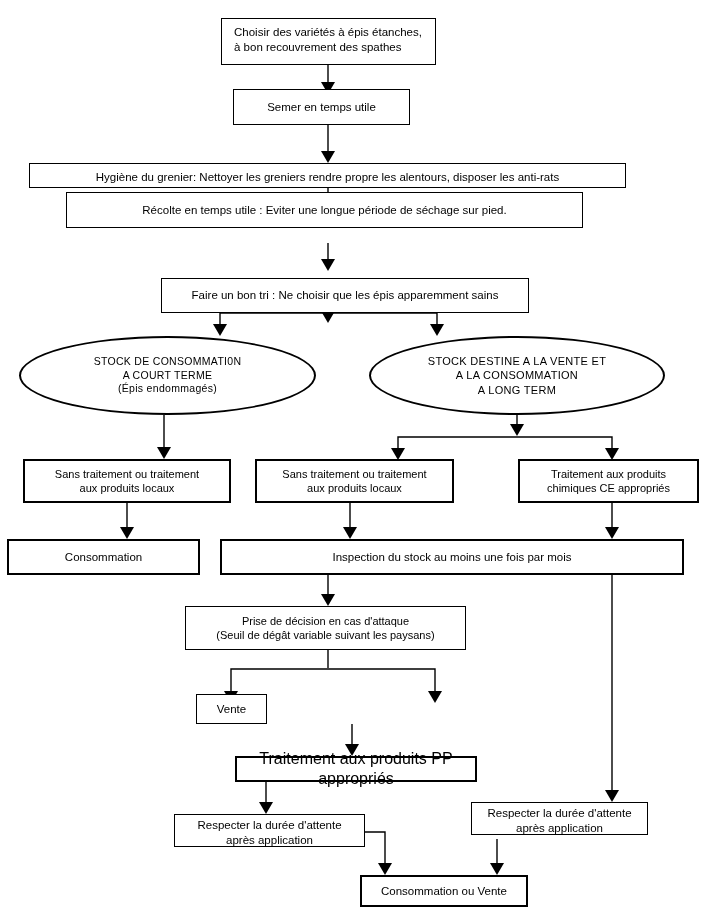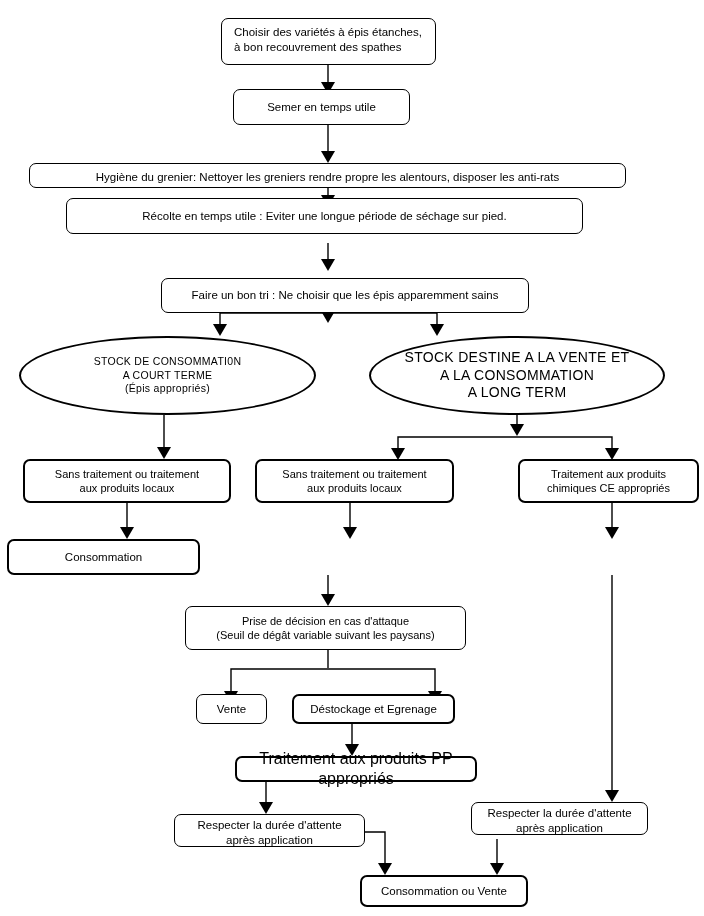--- a/index.html
+++ b/index.html
@@ -17,21 +17,20 @@
     box-sizing:border-box;
     background:#ffffff;
     color:#000000;
     display:flex;
     align-items:center;
     justify-content:center;
     text-align:center;
     line-height:1.28;
     white-space:pre-line;
     z-index:3;
-    border-radius:7px;
   }
   .box{
     border:1px solid #000000;
   }
   .box.thick{ border-width:2px; }
   .box.left-text{ justify-content:flex-start; text-align:left; }
   .ellipse{
     border:2px solid #000000;
     border-radius:50%;
     background:#ffffff;
@@ -120,50 +119,50 @@
     <polygon points="490,863 504,863 497,875"></polygon>
   </svg>
 
   <div class="node box left-text" style="left:221px; top:18px; width:215px; height:47px; font-size:11.5px; padding:6px 0 0 12px; align-items:flex-start; text-align:left;">Choisir des variétés à épis étanches,
 à bon recouvrement des spathes</div>
 
   <div class="node box" style="left:233px; top:89px; width:177px; height:36px; font-size:11.5px;">Semer en temps utile</div>
 
   <div class="node box clip" style="left:29px; top:163px; width:597px; height:25px; font-size:11.5px; padding-top:6px;">Hygiène du grenier: Nettoyer les greniers rendre propre les alentours, disposer les  anti-rats</div>
 
-  <div class="node box" style="left:66px; top:198px; width:517px; height:36px; font-size:11.5px;">Récolte en temps utile : Eviter une longue période de séchage sur pied.</div>
+  <div class="node box" style="left:66px; top:192px; width:517px; height:36px; font-size:11.5px;">Récolte en temps utile : Eviter une longue période de séchage sur pied.</div>
 
   <div class="node box" style="left:161px; top:278px; width:368px; height:35px; font-size:11.5px;">Faire un bon tri : Ne choisir que les épis apparemment sains</div>
 
   <div class="node ellipse" style="left:19px; top:336px; width:297px; height:79px; font-size:10.5px; letter-spacing:0.3px;">STOCK DE CONSOMMATI0N
 A COURT TERME
-(Épis appropriés)</div>
+(Épis endommagés)</div>
 
-  <div class="node ellipse" style="left:369px; top:336px; width:296px; height:79px; font-size:14px; letter-spacing:0.3px;">STOCK DESTINE A LA VENTE ET
+  <div class="node ellipse" style="left:369px; top:336px; width:296px; height:79px; font-size:11px; letter-spacing:0.3px;">STOCK DESTINE A LA VENTE ET
 A LA CONSOMMATION
 A LONG TERM</div>
 
   <div class="node box thick" style="left:23px; top:459px; width:208px; height:44px; font-size:11px;">Sans traitement ou traitement
 aux produits locaux</div>
 
   <div class="node box thick" style="left:255px; top:459px; width:199px; height:44px; font-size:11px;">Sans traitement ou traitement
 aux produits locaux</div>
 
   <div class="node box thick" style="left:518px; top:459px; width:181px; height:44px; font-size:11px;">Traitement aux  produits
 chimiques  CE  appropriés</div>
 
   <div class="node box thick" style="left:7px; top:539px; width:193px; height:36px; font-size:11.5px;">Consommation</div>
 
+  <div class="node box thick" style="left:220px; top:539px; width:464px; height:36px; font-size:11.5px;">Inspection du stock au moins une fois par mois</div>
 
   <div class="node box" style="left:185px; top:606px; width:281px; height:44px; font-size:11px;">Prise de décision en cas d'attaque
 (Seuil de dégât variable suivant les paysans)</div>
 
   <div class="node box" style="left:196px; top:694px; width:71px; height:30px; font-size:11.5px;">Vente</div>
 
-  <div class="node box thick" style="left:292px; top:694px; width:163px; height:30px; font-size:11.5px;">Déstockage et Egrenage</div>
 
   <div class="node box thick" style="left:235px; top:756px; width:242px; height:26px; font-size:16px;">Traitement aux produits PP appropriés</div>
 
   <div class="node box clip" style="left:174px; top:814px; width:191px; height:33px; font-size:11.5px; padding-top:3px;">Respecter la durée d'attente
 après application</div>
 
   <div class="node box clip" style="left:471px; top:802px; width:177px; height:33px; font-size:11.5px; padding-top:3px;">Respecter la durée d'attente
 après application</div>
 
   <div class="node box thick" style="left:360px; top:875px; width:168px; height:32px; font-size:11.5px;">Consommation ou Vente</div>

